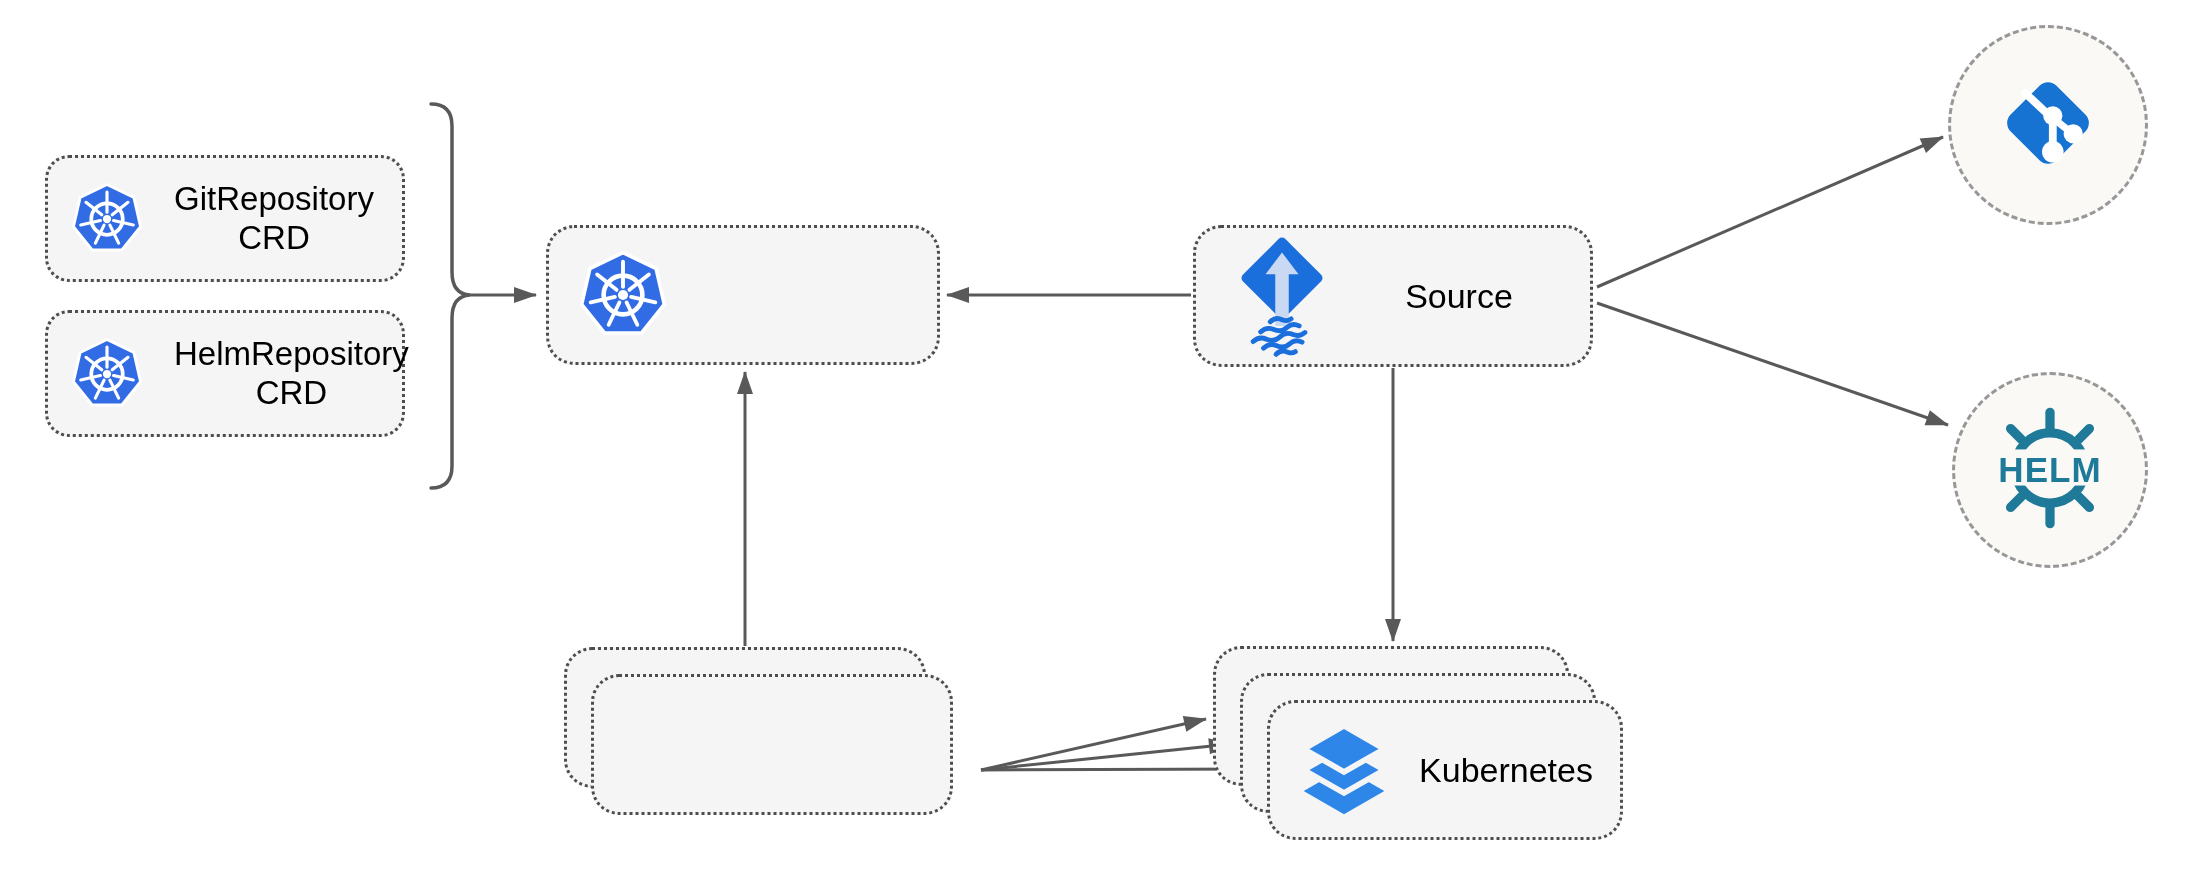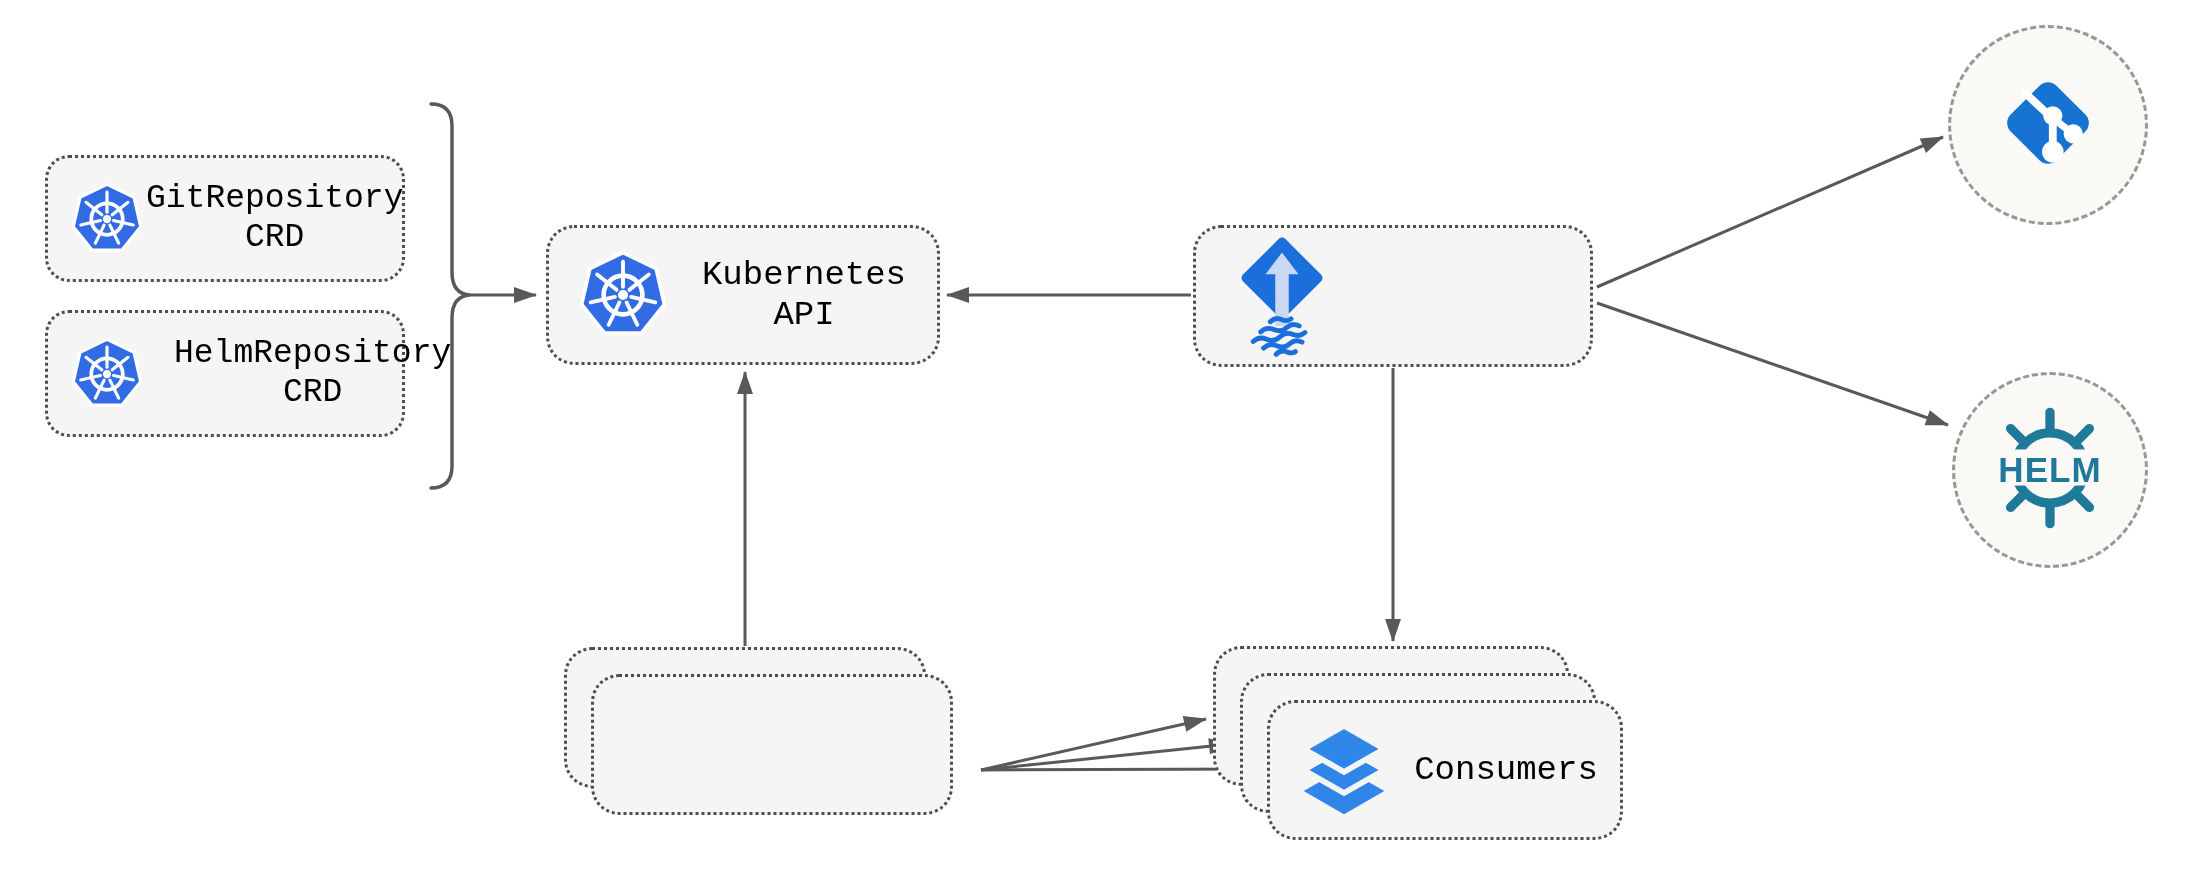--- a/index.html
+++ b/index.html
@@ -24,21 +24,21 @@
   .node{
     position:absolute;
     background:var(--box-fill);
     border:3px dotted var(--box-border);
     border-radius:28px;
     display:flex;
     align-items:center;
     color:var(--text-color);
   }
   .node .icon{flex:0 0 auto;display:flex;align-items:center;justify-content:center;}
-  .node .label{flex:1 1 auto;text-align:center;font-size:34px;line-height:1.18;color:var(--text-color);font-family:Liberation Mono, monospace;}
+  .node .label{flex:1 1 auto;text-align:center;font-size:34px;line-height:1.18;color:var(--text-color);}
   .crd{border-radius:24px;}
   .crd .icon{margin-left:20px;}
   .stackbox{
     position:absolute;
     background:var(--box-fill);
     border:3px dotted var(--box-border);
     border-radius:28px;
   }
   .remote-circle{
     position:absolute;
@@ -138,55 +138,55 @@
           <line x1="50" y1="43" x2="50" y2="16"></line>
           <line x1="57" y1="46.4" x2="78" y2="29.8"></line>
           <line x1="58.8" y1="54" x2="85" y2="60"></line>
           <line x1="53.9" y1="60.1" x2="65.5" y2="84.2"></line>
           <line x1="46.1" y1="60.1" x2="34.5" y2="84.2"></line>
           <line x1="41.2" y1="54" x2="15" y2="60"></line>
           <line x1="43" y1="46.4" x2="22" y2="29.8"></line>
         </g>
       </svg>
     </span>
-    <span class="label">Kubernetes API</span>
   </div>
 
   <div class="node" style="left:1193px;top:225px;width:400px;height:142px;">
     <span class="icon" style="margin-left:40px;">
       <svg width="92" height="126" viewBox="0 0 120 168">
         <path d="M60 12 L108 60 L60 108 L12 60 Z" fill="var(--flux-blue)" stroke="var(--flux-blue)" stroke-width="12" stroke-linejoin="round"></path>
         <path d="M60 26 L82 55 L69 55 L69 124 L51 124 L51 55 L38 55 Z" fill="var(--flux-arrow-light)"></path>
         <g stroke="var(--flux-blue)" stroke-width="6.5" stroke-linecap="round" fill="none" transform="rotate(-10 60 138)">
           <path d="M48 116 q 8 -6 16 0 q 6 4 12 1"></path>
           <path d="M33 127 q 9 -6 18 0 q 9 6 18 0 q 8 -5 16 1"></path>
           <path d="M21 138 q 9 -6 18 0 q 9 6 18 0 q 9 -6 18 0 q 8 5 16 0"></path>
           <path d="M33 149 q 9 -6 18 0 q 9 6 18 0 q 8 -5 16 1"></path>
           <path d="M48 160 q 8 -6 16 0 q 5 3 10 1"></path>
         </g>
       </svg>
     </span>
     <span class="label">
+      <div>Source</div>
     </span>
   </div>
 
   <div class="stackbox" style="left:564px;top:647px;width:362px;height:141px;"></div>
   <div class="stackbox" style="left:591px;top:674px;width:362px;height:141px;"></div>
 
   <div class="stackbox" style="left:1213px;top:646px;width:356px;height:140px;"></div>
   <div class="stackbox" style="left:1240px;top:673px;width:356px;height:140px;"></div>
   <div class="node" style="left:1267px;top:700px;width:356px;height:140px;">
     <span class="icon" style="margin-left:26px;">
       <svg width="96" height="100" viewBox="0 0 100 104">
         <polygon points="50,50 92,74 50,98 8,74" fill="var(--layers-blue)"></polygon>
         <polygon points="50,28 92,52 50,76 8,52" fill="var(--layers-blue)" stroke="#f5f5f5" stroke-width="6"></polygon>
         <polygon points="50,6 92,30 50,54 8,30" fill="var(--layers-blue)" stroke="#f5f5f5" stroke-width="6"></polygon>
       </svg>
     </span>
-    <span class="label">Consumers</span>
+    <span class="label">Kubernetes</span>
   </div>
 
   <div class="remote-circle" style="left:1948px;top:25px;width:200px;height:200px;">
     <span>
       <svg width="120" height="120" viewBox="0 0 100 100">
         <g transform="rotate(45 50 50)">
           <rect x="23" y="23" width="54" height="54" rx="10" fill="var(--git-blue)"></rect>
         </g>
         <g>
           <line x1="31" y1="25" x2="48" y2="41" stroke="#ffffff" stroke-width="6.5" stroke-linecap="round"></line>

